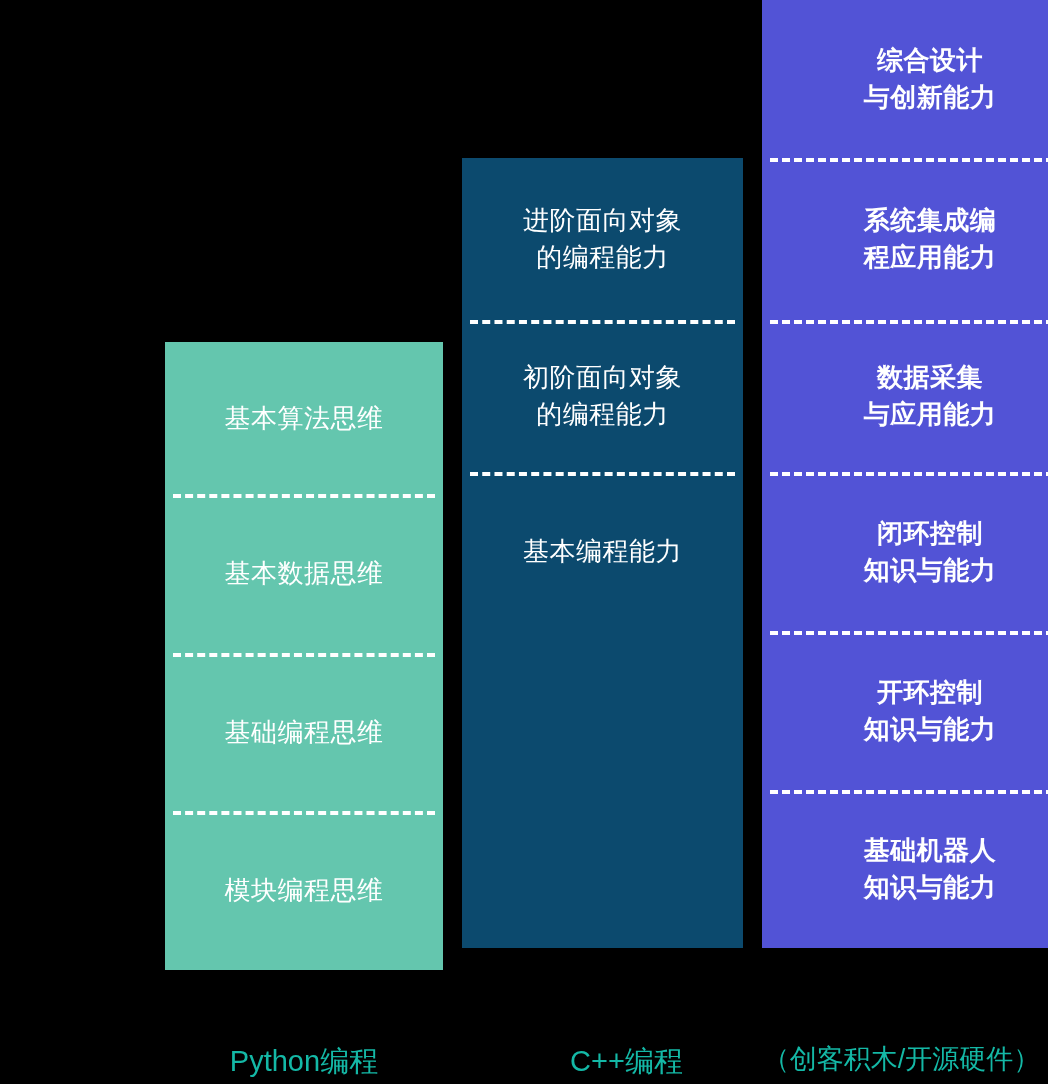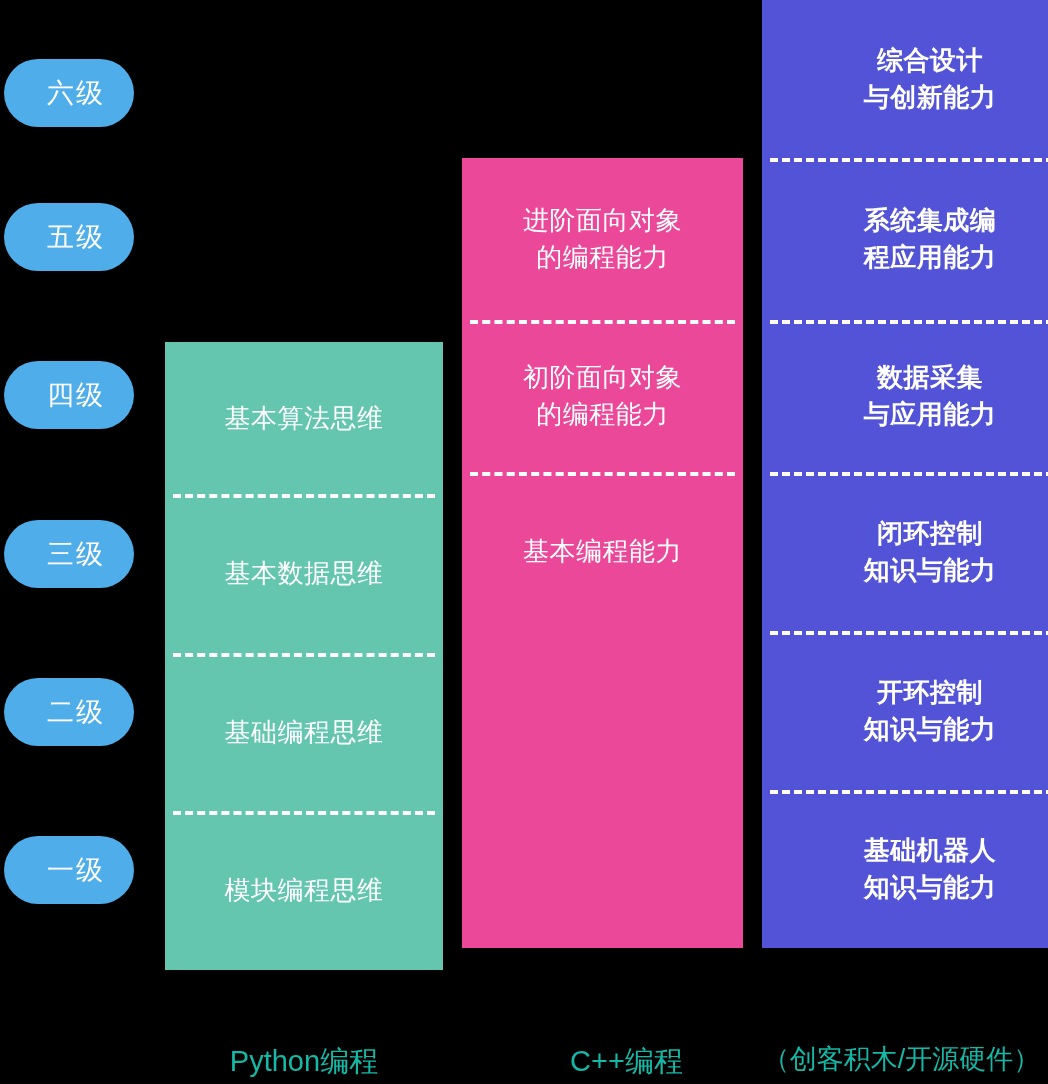--- a/index.html
+++ b/index.html
@@ -49,21 +49,21 @@
     white-space: nowrap;
   }
 
   
   .col {
     position: absolute;
     display: flex;
     flex-direction: column;
   }
   .col-green  { left: 165px; top: 320px; width: 278px; height: 628px; background: #64C6AE; margin-top: 22px; }
-  .col-blue   { left: 462px; top: 158px; width: 281px; height: 790px; background: #ec4899; }
+  .col-blue   { left: 462px; top: 158px; width: 281px; height: 790px; background: #0c4a6e; }
   .col-purple { left: 762px; top: 0px;   width: 336px; height: 948px; background: #5253D6; font-weight: bold; }
 
   .cell {
     position: relative;
     display: flex;
     align-items: center;
     justify-content: center;
     text-align: center;
     box-sizing: border-box;
     flex: 0 0 auto;
@@ -103,40 +103,20 @@
   .caption .sub {
     display: block;
     font-size: 27px;
   }
 </style>
 </head>
 <body>
 
 <div id="stage">
 
-  <div class="level-rail">
-    <div class="level-badge" style="top:59px">
-        <span>六级</span>
-      </div>
-    <div class="level-badge" style="top:203px">
-        <span>五级</span>
-      </div>
-    <div class="level-badge" style="top:361px">
-        <span>四级</span>
-      </div>
-    <div class="level-badge" style="top:520px">
-        <span>三级</span>
-      </div>
-    <div class="level-badge" style="top:678px">
-        <span>二级</span>
-      </div>
-    <div class="level-badge" style="top:836px">
-        <span>一级</span>
-      </div>
-  </div>
 
   <div class="col col-green">
     <div class="cell" style="height:152px">
         <div class="cell-text">基本算法思维</div>
       </div>
     <div class="cell" style="height:159px">
         <div class="cell-text">基本数据思维</div>
       </div>
     <div class="cell" style="height:158px">
         <div class="cell-text">基础编程思维</div>

